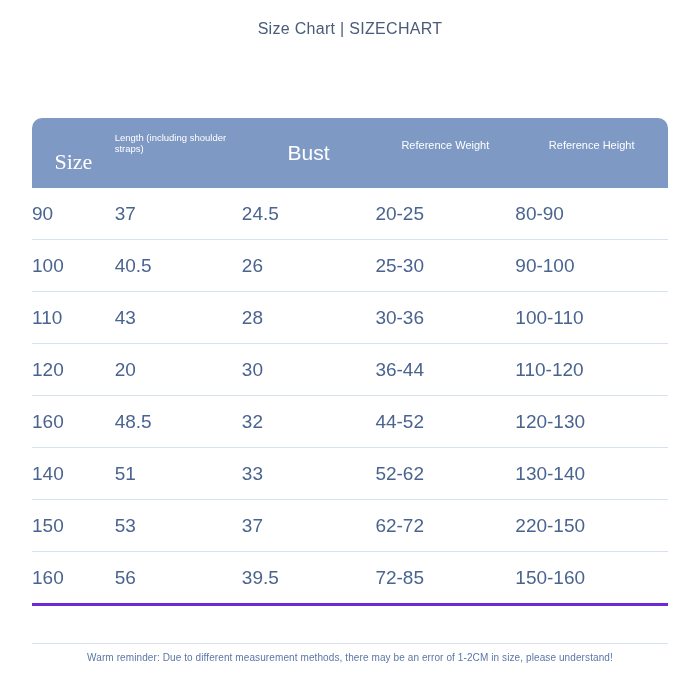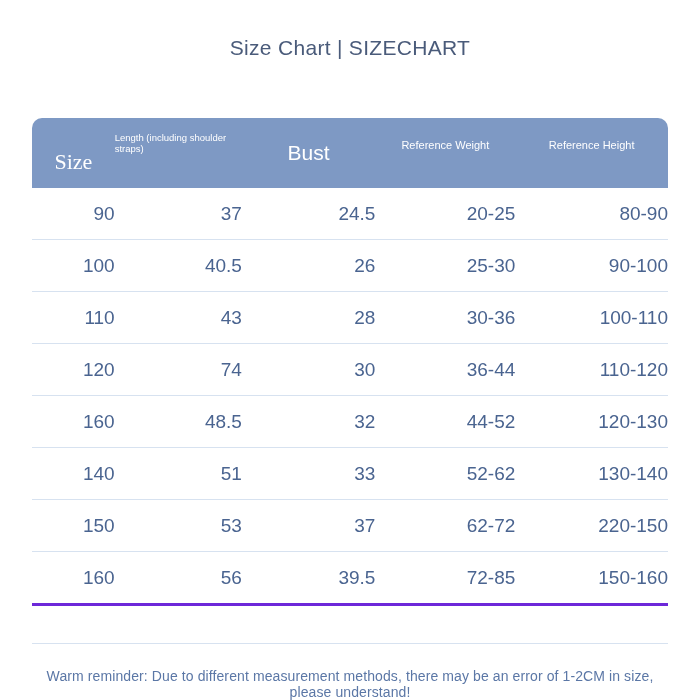--- a/index.html
+++ b/index.html
@@ -14,25 +14,25 @@
     overflow: hidden;
   }
   .page {
     position: relative;
     width: 700px;
     height: 700px;
     background: #ffffff;
   }
   .page-title {
     position: absolute;
-    top: 36px;
+    top: 20px;
     left: 0;
     width: 700px;
     text-align: center;
-    font-size: 21px;
+    font-size: 16px;
     color: #4a5b7a;
     letter-spacing: 0.3px;
     font-family: "Liberation Sans", sans-serif;
   }
   .chart-wrap {
     position: absolute;
     top: 118px;
     left: 32px;
     width: 636px;
     height: 540px;
@@ -76,21 +76,21 @@
     text-align: center;
   }
   .h-ref {
     font-size: 11px;
     display: block;
     text-align: center;
     padding-bottom: 16px;
   }
   table.size-chart tbody td {
     height: 51px;
-    text-align: right;
+    text-align: left;
     vertical-align: middle;
     color: #4a6490;
     font-size: 19px;
     border-bottom: 1px solid #d7e2f0;
     background: #ffffff;
     padding: 0;
   }
   table.size-chart tbody tr:last-child td {
     border-bottom: 3px solid #6d28d9;
   }
@@ -98,24 +98,23 @@
   .col-2 { width: 20%; }
   .col-3 { width: 21%; }
   .col-4 { width: 22%; }
   .col-5 { width: 24%; margin-top: 45px; }
   .footnote {
     position: absolute;
     left: 32px;
     width: 636px;
     top: 652px;
     text-align: center;
-    font-size: 14px;
+    font-size: 10px;
     color: #5b77a6;
     letter-spacing: 0.1px;
-    margin-top: 16px;
   }
   .footnote-bar {
     position: absolute;
     left: 32px;
     top: 643px;
     width: 636px;
     height: 3px;
     background: #ffffff;
     border-top: 1px solid #d7e2f0;
   }
@@ -165,21 +164,21 @@
         </tr>
         <tr>
           <td>110</td>
           <td>43</td>
           <td>28</td>
           <td>30-36</td>
           <td>100-110</td>
         </tr>
         <tr>
           <td>120</td>
-          <td>74</td>
+          <td>20</td>
           <td>30</td>
           <td>36-44</td>
           <td>110-120</td>
         </tr>
         <tr>
           <td>160</td>
           <td>48.5</td>
           <td>32</td>
           <td>44-52</td>
           <td>120-130</td>

